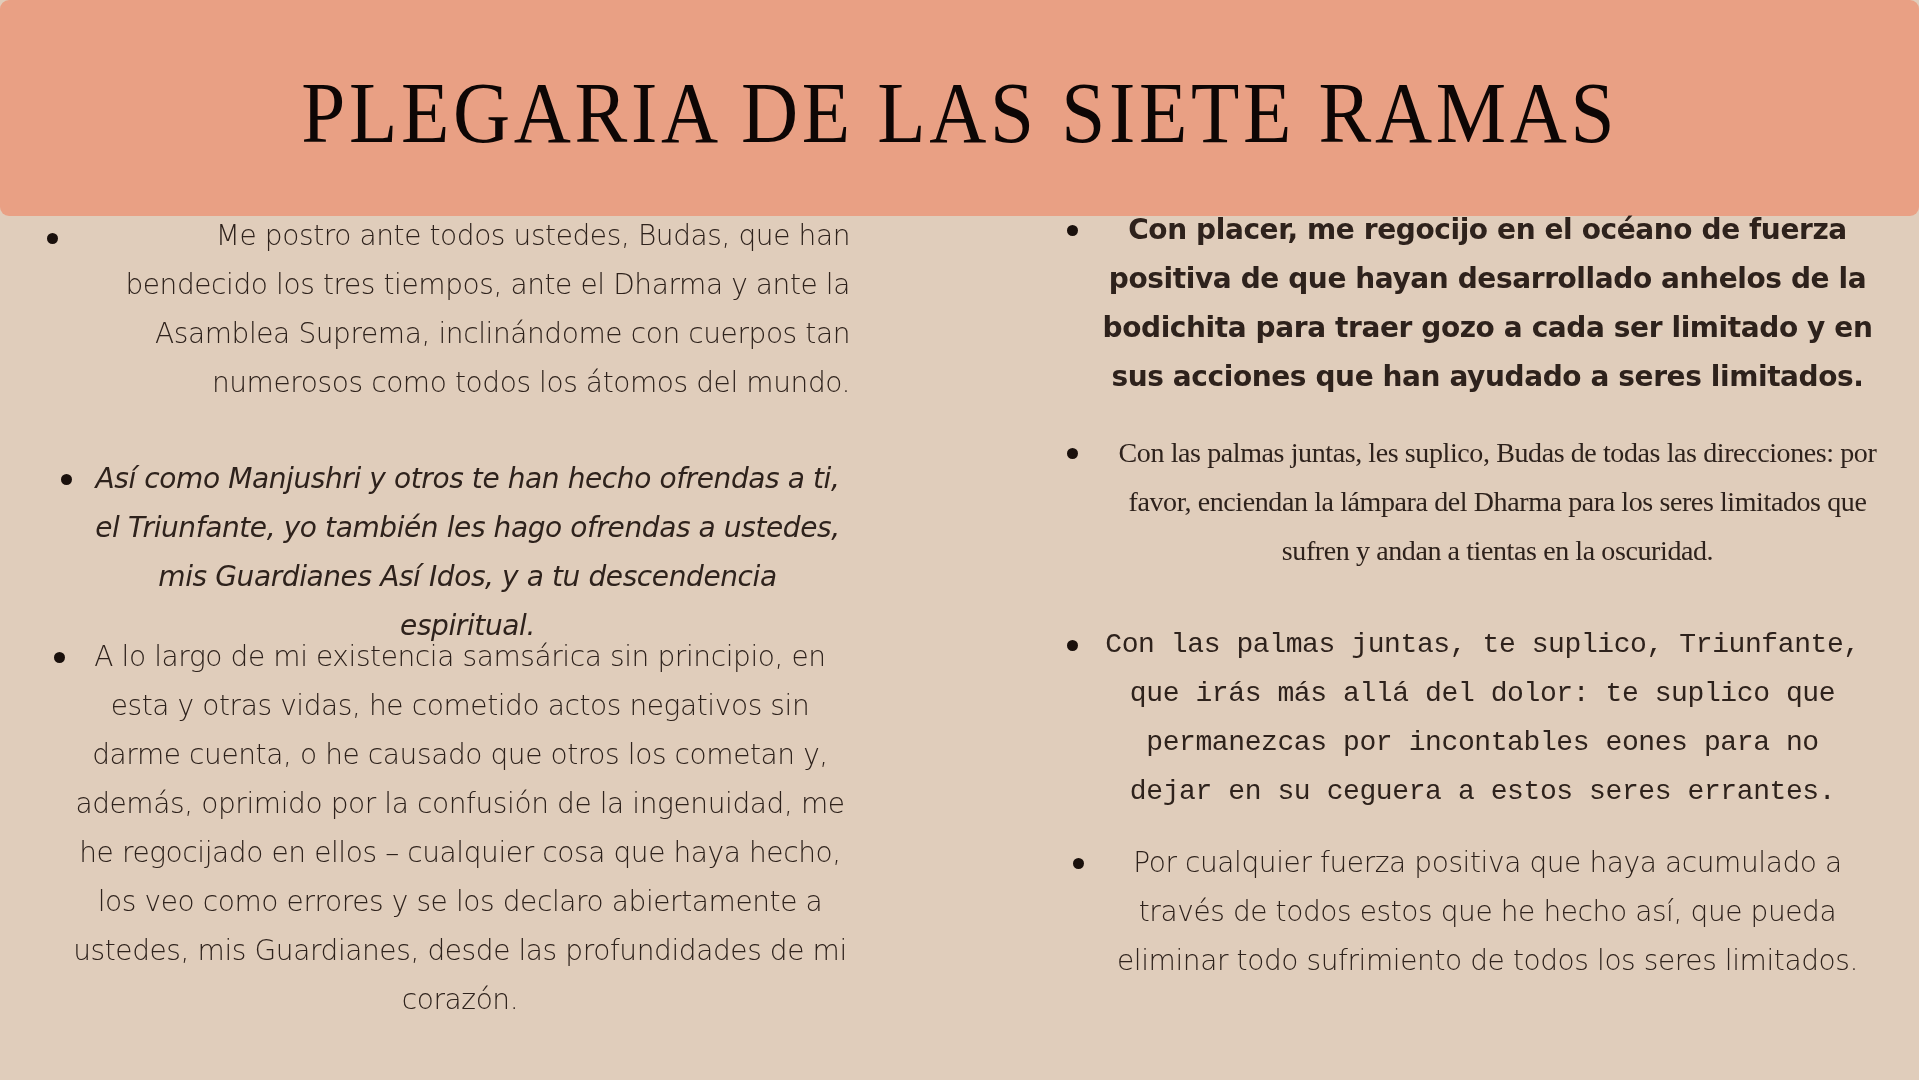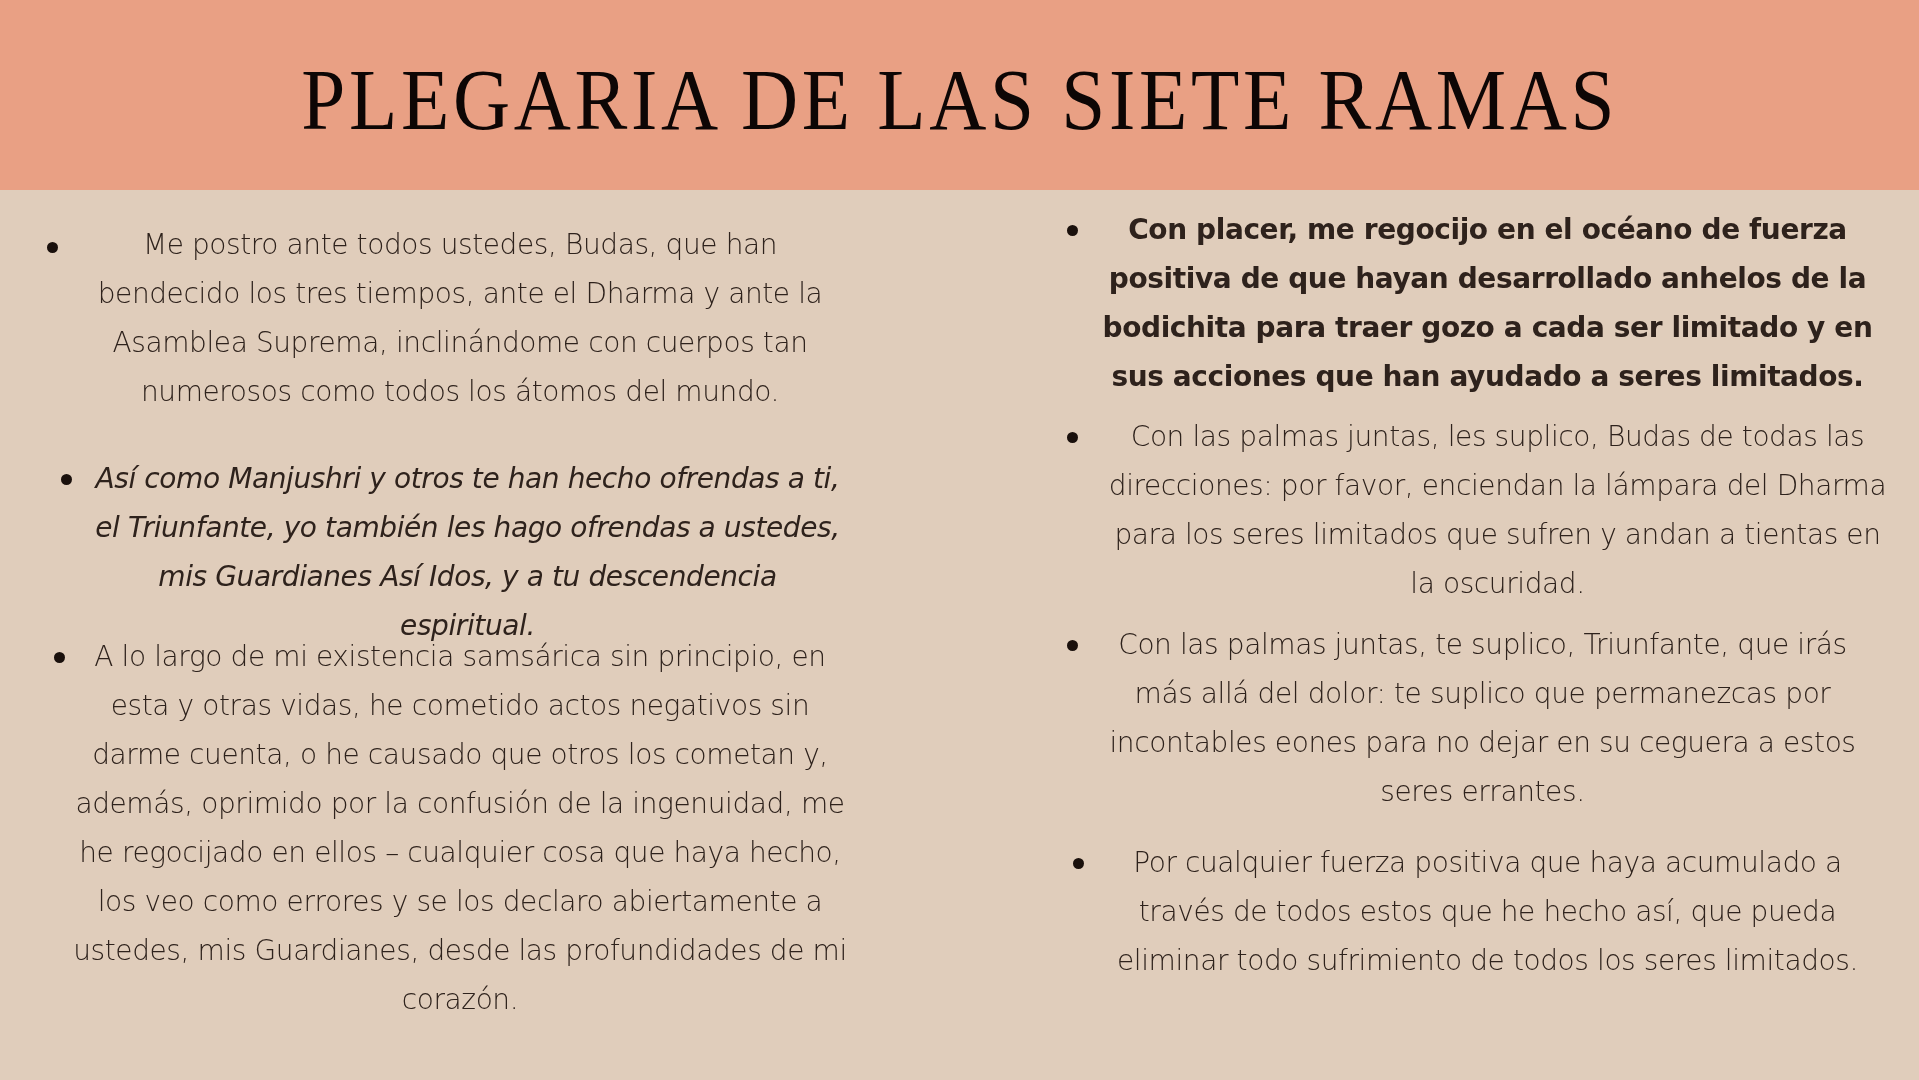--- a/index.html
+++ b/index.html
@@ -11,25 +11,26 @@
       height: 1080px;
       overflow: hidden;
       background: #E0CDBB;
       position: relative;
       color: #2b1f1a;
     }
     .header {
       position: absolute;
       left: 0; top: 0;
       width: 1919px;
-      height: 190px;
+      height: 216px;
       background: #E9A084;
       display: flex;
       align-items: center;
       justify-content: center;
+      border-radius: 9px;
     }
     .title {
       font-family: "Liberation Serif", "DejaVu Serif", serif;
       font-size: 86px;
       letter-spacing: 4px;
       color: #0d0605;
       margin: 0;
       font-weight: normal;
       transform: scaleX(0.92);
       margin-top: 10px;
@@ -63,44 +64,44 @@
     }
   </style>
 </head>
 <body>
 
 <div class="header">
   <h1 class="title">PLEGARIA DE LAS SIETE RAMAS</h1>
 </div>
 
 <div class="col left">
-  <div class="item" style="top:220px;">
+  <div class="item" style="top:211px;text-align:right;">
     <span class="bullet" style="left:7px; top:22px;"></span>
     <span class="item-text">Me postro ante todos ustedes, Budas, que han bendecido los tres tiempos, ante el Dharma y ante la Asamblea Suprema, inclinándome con cuerpos tan numerosos como todos los átomos del mundo.</span>
   </div>
   <div class="item" style="top:454px;font-style:italic;">
     <span class="bullet" style="left:21px; top:20px;"></span>
     <span class="item-text" style="padding-left:55px; padding-right:20px;">Así como Manjushri y otros te han hecho ofrendas a ti, el Triunfante, yo también les hago ofrendas a ustedes, mis Guardianes Así Idos, y a tu descendencia espiritual.</span>
   </div>
   <div class="item" style="top:632px;">
     <span class="bullet" style="left:14px; top:20px;"></span>
     <span class="item-text">A lo largo de mi existencia samsárica sin principio, en esta y otras vidas, he cometido actos negativos sin darme cuenta, o he causado que otros los cometan y, además, oprimido por la confusión de la ingenuidad, me he regocijado en ellos – cualquier cosa que haya hecho, los veo como errores y se los declaro abiertamente a ustedes, mis Guardianes, desde las profundidades de mi corazón.</span>
   </div>
 </div>
 
 <div class="col right">
   <div class="item" style="top:205px;">
     <span class="bullet" style="left:7px; top:20px;"></span>
     <span class="item-text" style="padding-left:40px; padding-right:20px;font-weight:bold;">Con placer, me regocijo en el océano de fuerza positiva de que hayan desarrollado anhelos de la bodichita para traer gozo a cada ser limitado y en sus acciones que han ayudado a seres limitados.</span>
   </div>
-  <div class="item" style="top:412px;">
+  <div class="item" style="top:428px;font-family:Liberation Serif, serif;">
     <span class="bullet" style="left:7px; top:20px;"></span>
     <span class="item-text" style="padding-left:40px; padding-right:0px;">Con las palmas juntas, les suplico, Budas de todas las direcciones: por favor, enciendan la lámpara del Dharma para los seres limitados que sufren y andan a tientas en la oscuridad.</span>
   </div>
-  <div class="item" style="top:620px;">
+  <div class="item" style="top:620px;font-family:Liberation Mono, monospace;">
     <span class="bullet" style="left:7px; top:20px;"></span>
     <span class="item-text" style="padding-left:40px; padding-right:30px;">Con las palmas juntas, te suplico, Triunfante, que irás más allá del dolor: te suplico que permanezcas por incontables eones para no dejar en su ceguera a estos seres errantes.</span>
   </div>
   <div class="item" style="top:838px;">
     <span class="bullet" style="left:13px; top:20px;"></span>
     <span class="item-text" style="padding-left:40px; padding-right:20px;">Por cualquier fuerza positiva que haya acumulado a través de todos estos que he hecho así, que pueda eliminar todo sufrimiento de todos los seres limitados.</span>
   </div>
 </div>
 
 </body></html>

